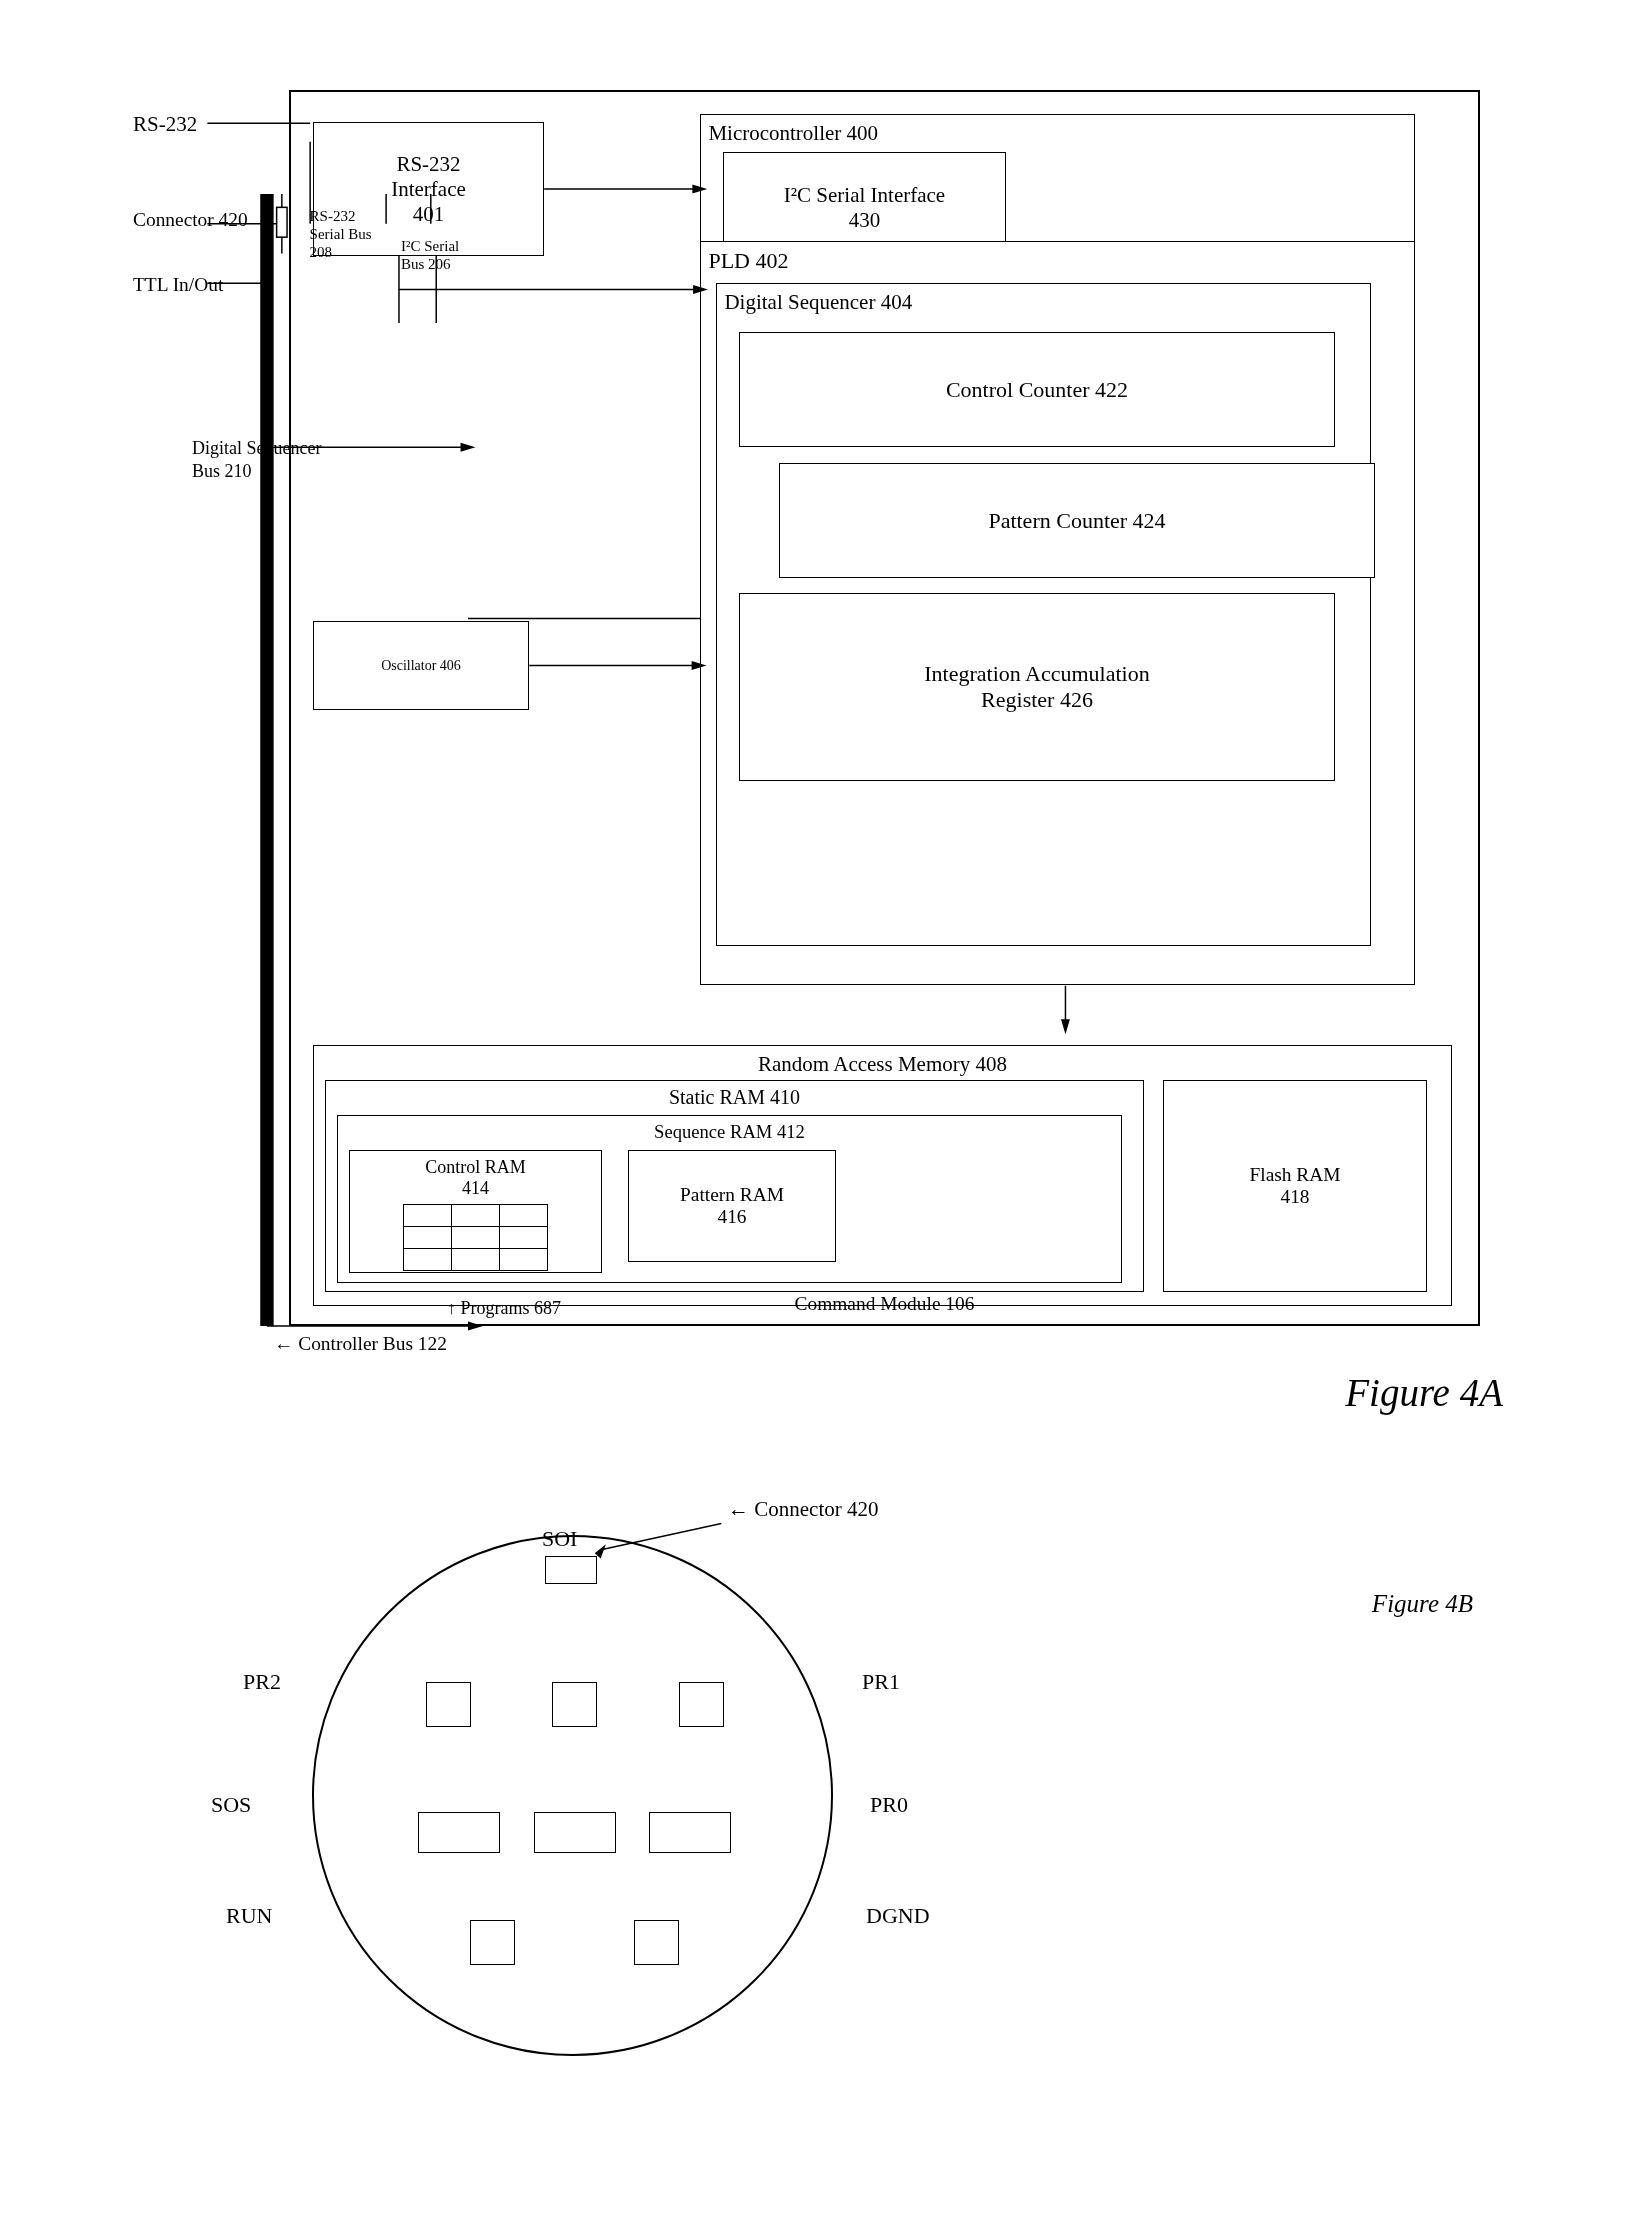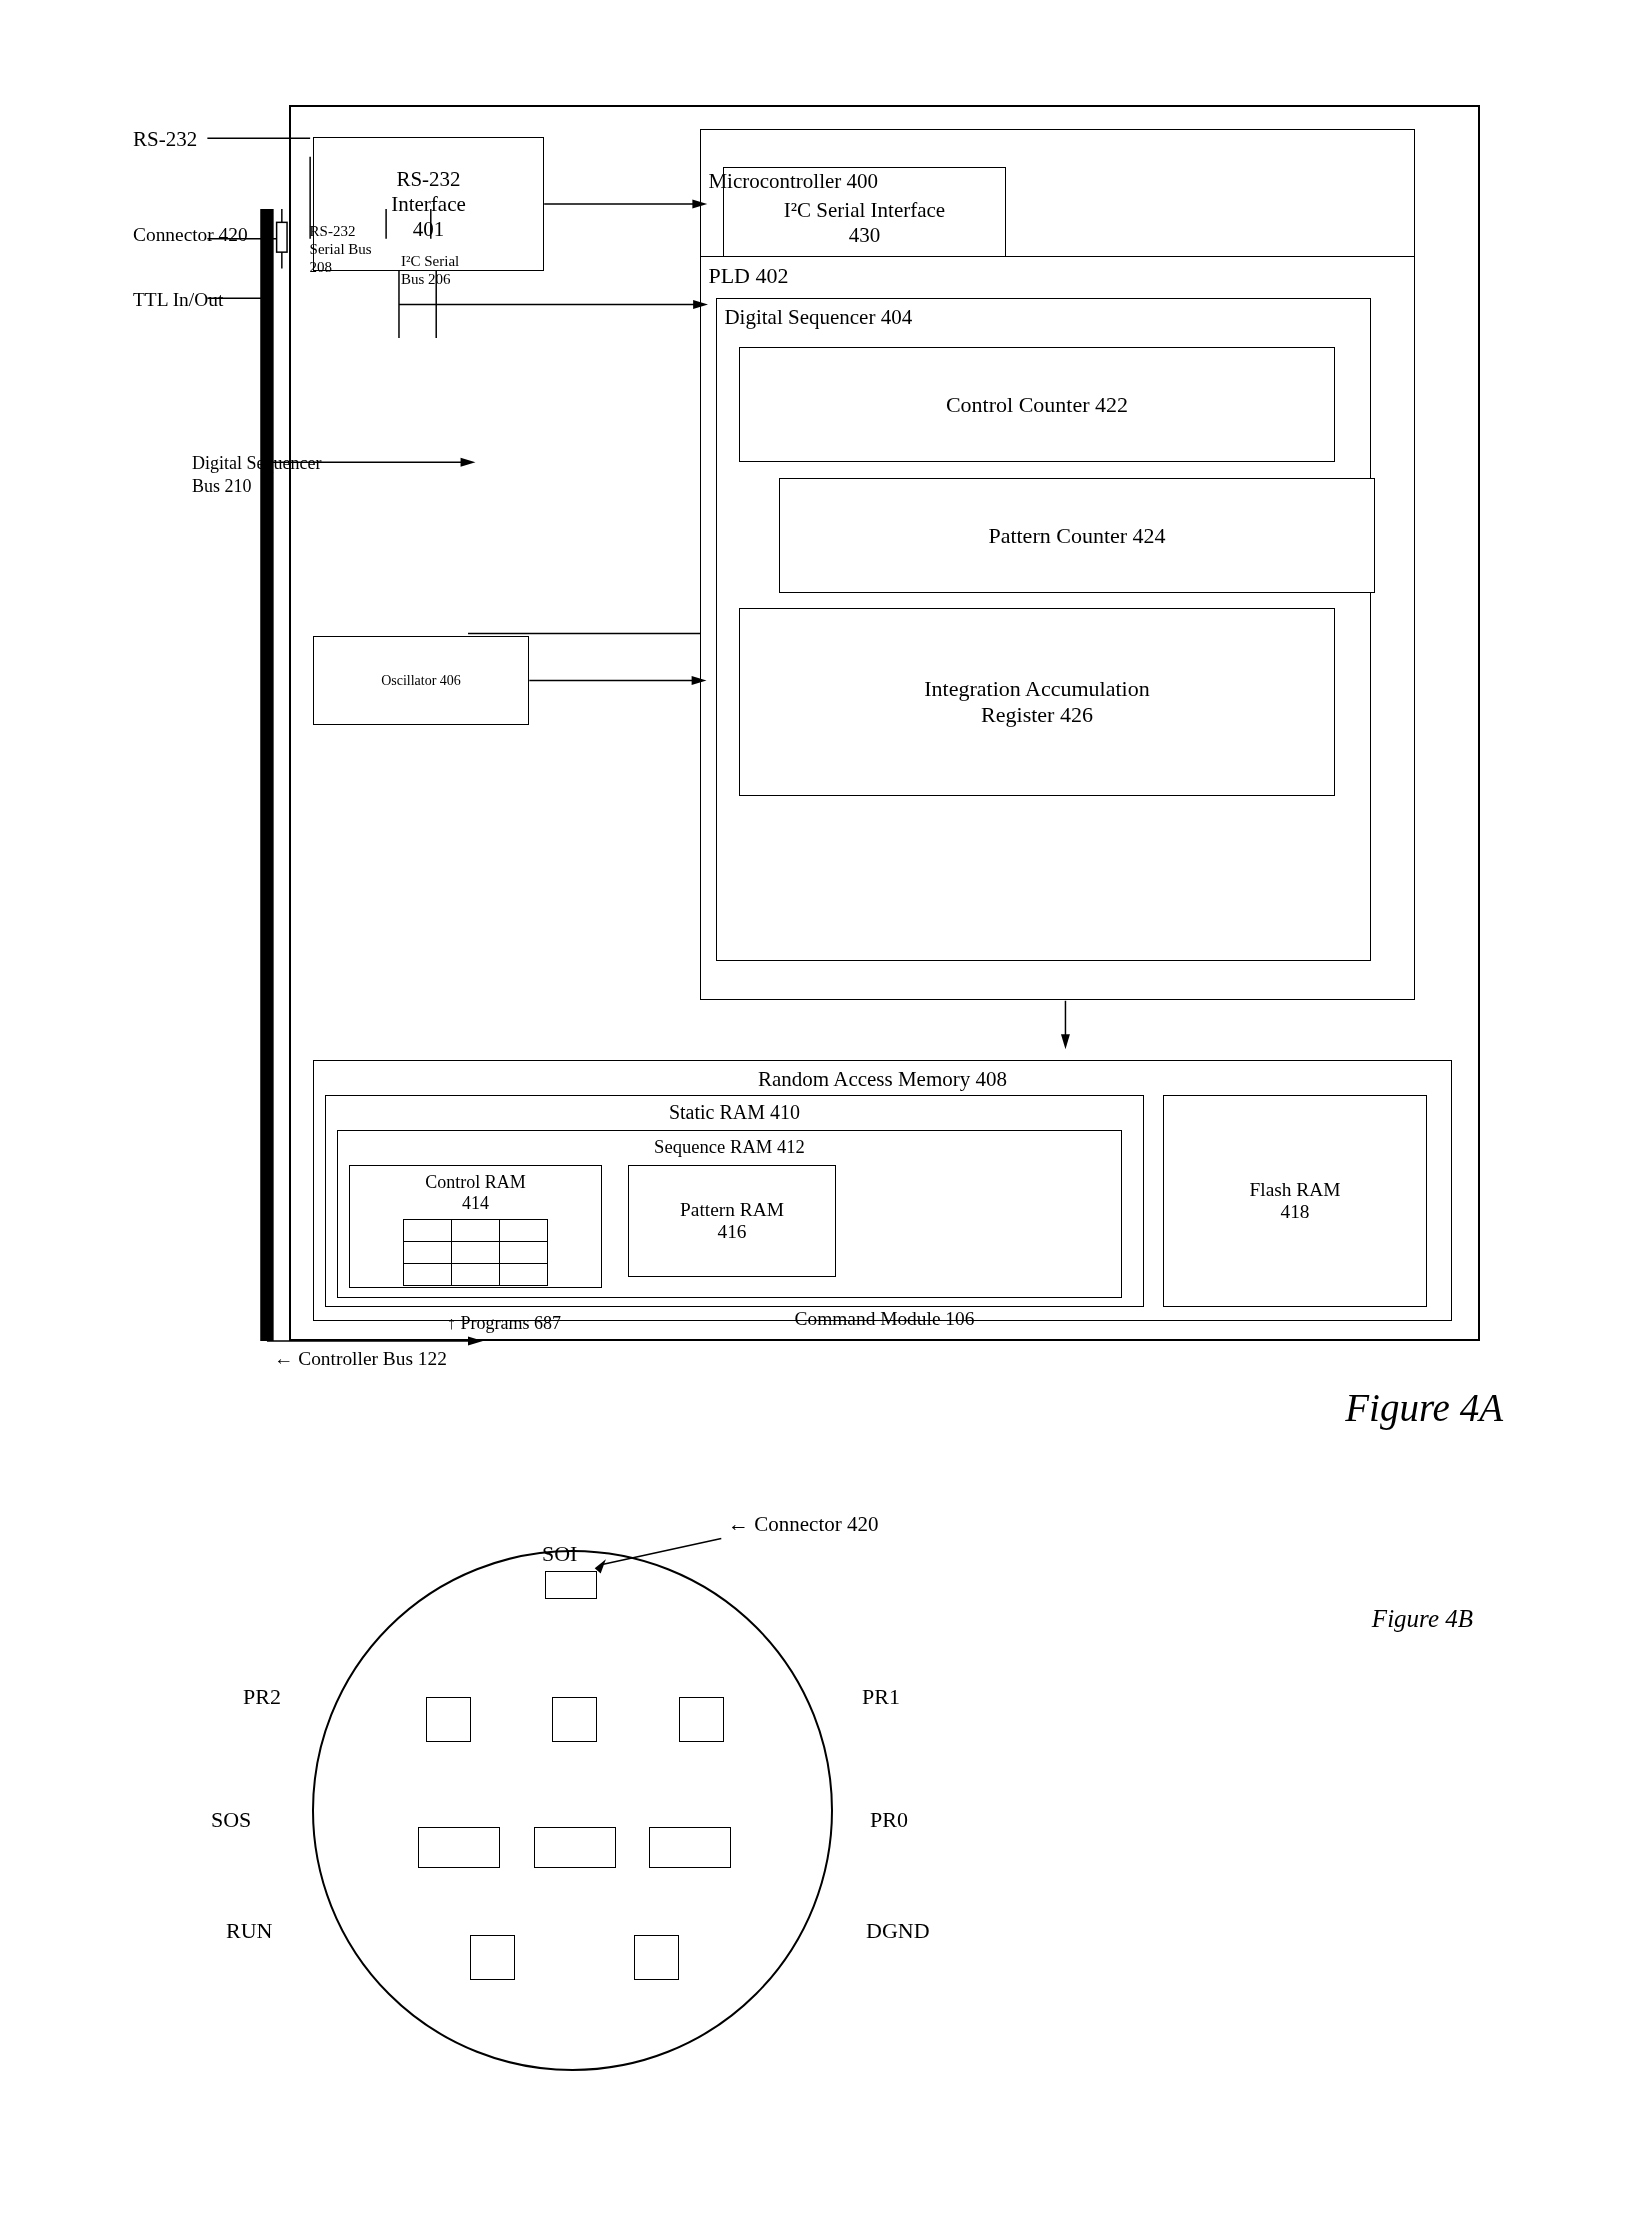--- a/index.html
+++ b/index.html
@@ -10,21 +10,21 @@
       min-height: 2239px;
       position: relative;
       overflow: hidden;
     }
 
     .page {
       width: 1651px;
       min-height: 2239px;
       background: #fff;
       position: relative;
-      padding: 60px 60px;
+      padding: 45px 60px;
     }
 
     
     .fig4a-container {
       position: relative;
       width: 1415px;
       height: 1415px;
       margin: 0 auto;
     }
 
@@ -101,21 +101,21 @@
 
       <div style="position:absolute;top:30px;left:22px;width:231px;height:134px;border:1.5px solid #000;display:flex;align-items:center;justify-content:center;text-align:center;font-size:21px;">
         <span>RS-232<br>Interface<br>401</span>
       </div>
 
       <div style="position:absolute;top:115px;left:18.6px;font-size:15px;line-height:1.2;">RS-232<br>Serial Bus<br>208</div>
 
       <div style="position:absolute;top:110px;left:110px;font-size:15px;line-height:1.2;margin-top:35px;">I²C Serial<br>Bus 206</div>
 
       <div style="position:absolute;top:22px;left:409px;width:715px;height:216px;border:1.5px solid #000;background:#fff;">
-        <div style="position:absolute;top:6px;left:7.4px;font-size:21px;margin-top:33px;">Microcontroller 400</div>
+        <div style="position:absolute;top:6px;left:7.4px;font-size:21px;">Microcontroller 400</div>
 
         <div style="position:absolute;top:37px;left:22px;width:283px;height:112px;border:1.5px solid #000;display:flex;align-items:center;justify-content:center;text-align:center;font-size:21px;">
           <span>I²C Serial Interface<br>430</span>
         </div>
       </div>
 
       <div style="position:absolute;top:149px;left:409px;width:715px;height:744px;border:1.5px solid #000;background:#fff;">
         <div style="position:absolute;top:6px;left:7.4px;font-size:22px;">PLD 402</div>
 
         <div style="position:absolute;top:41px;left:15px;width:655px;height:663px;border:1.5px solid #000;background:#fff;">

